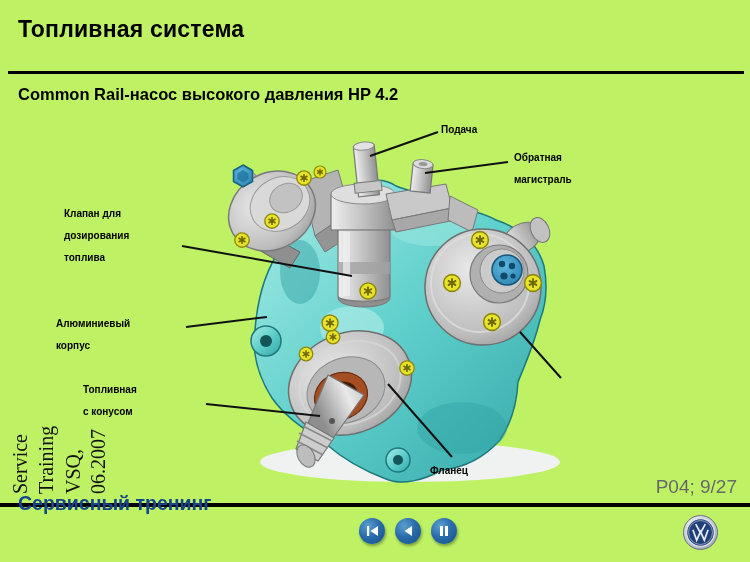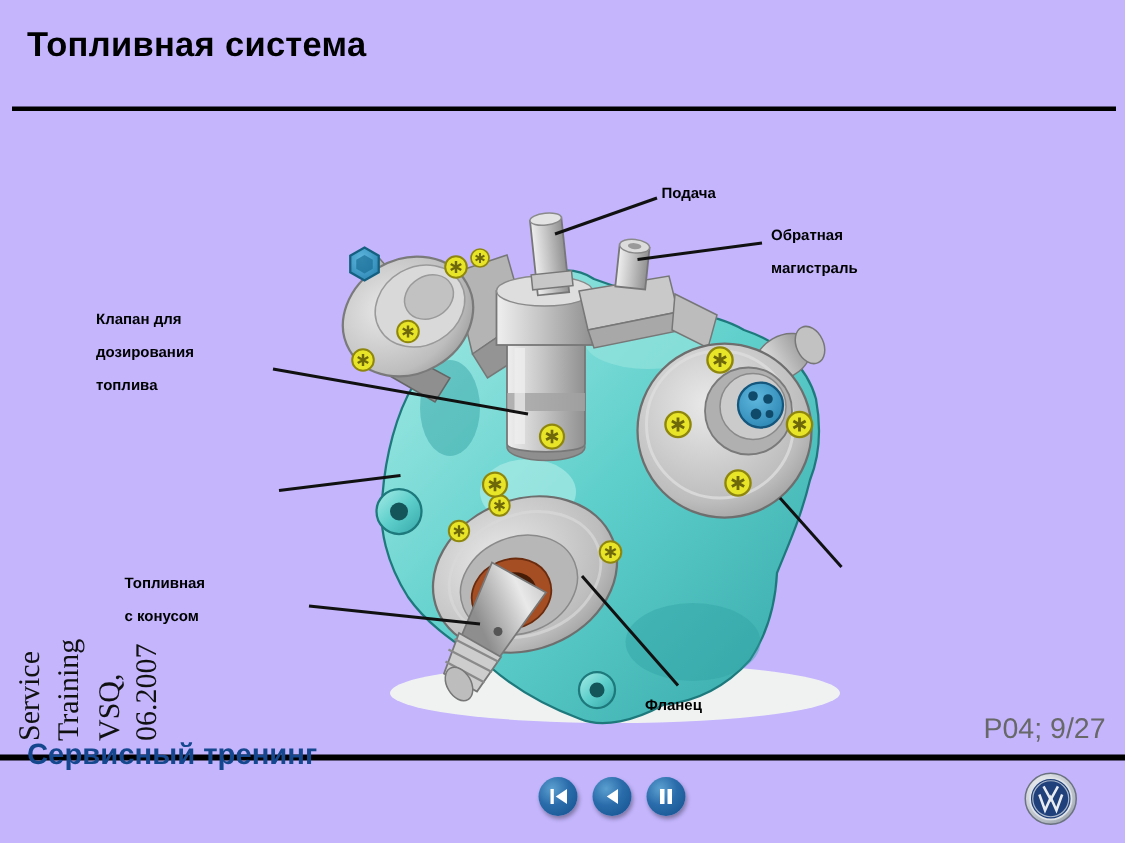--- a/index.html
+++ b/index.html
@@ -1,16 +1,16 @@
 <!DOCTYPE html>
 <html><head>
 <meta charset="utf-8">
 <style>
   html,body{margin:0;padding:0;background:#fff;}
-  .slide{position:relative;width:750px;height:562px;background:#c4b5fd;overflow:hidden;
+  .slide{position:relative;width:750px;height:562px;background:#bef264;overflow:hidden;
          font-family:"Liberation Sans",sans-serif;color:#000;}
   
   .title{position:absolute;left:18px;top:16px;font-size:23px;font-weight:bold;letter-spacing:.2px;}
   .header-rule{position:absolute;left:8px;top:71px;width:736px;height:3px;background:#000;}
   .subtitle{position:absolute;left:18px;top:85px;font-size:16.5px;font-weight:bold;}
   
   .lbl{position:absolute;font-size:10px;font-weight:bold;line-height:22px;white-space:pre-line;}
   
   .vtext{position:absolute;top:494px;transform-origin:0 0;transform:rotate(-90deg);
          font-family:"Liberation Serif",serif;font-size:20px;color:#111;white-space:nowrap;line-height:24px;}
@@ -25,20 +25,21 @@
   .logo{position:absolute;left:682px;top:514px;width:37px;height:37px;}
   .pump-svg{position:absolute;left:0;top:0;}
 </style>
 </head>
 <body>
 
 <div class="slide">
 
   <div class="title">Топливная система</div>
   <div class="header-rule"></div>
+  <div class="subtitle">Common Rail-насос высокого давления HP 4.2</div>
 
   <svg class="pump-svg" width="750" height="562" viewBox="0 0 750 562">
     <defs>
       <linearGradient id="tealG" x1="0" y1="0" x2="1" y2="1">
         <stop offset="0" stop-color="#a9ece7"></stop>
           <stop offset="0.5" stop-color="#5ecfcb"></stop>
           <stop offset="1" stop-color="#35a7a8"></stop>
       </linearGradient>
       <linearGradient id="grayV" x1="0" y1="0" x2="1" y2="0">
         <stop offset="0" stop-color="#efefef"></stop>
@@ -181,20 +182,22 @@
       <line x1="520" y1="332" x2="561" y2="378"></line>
     </g>
   </svg>
 
   <div class="lbl" style="left:441px;top:119px">Подача</div>
   <div class="lbl" style="left:64px;top:203px">Клапан для
 дозирования
 топлива</div>
   <div class="lbl" style="left:514px;top:147px">Обратная
 магистраль</div>
+  <div class="lbl" style="left:56px;top:313px">Алюминиевый
+корпус</div>
   <div class="lbl" style="left:83px;top:379px">Топливная
 с конусом</div>
   <div class="lbl" style="left:430px;top:460px">Фланец</div>
 
   <div class="vtext" style="left:8px">Service</div>
   <div class="vtext" style="left:34px">Training</div>
   <div class="vtext" style="left:61px">VSQ,</div>
   <div class="vtext" style="left:86px">06.2007</div>
 
   <div class="pagenum">P04; 9/27</div>

